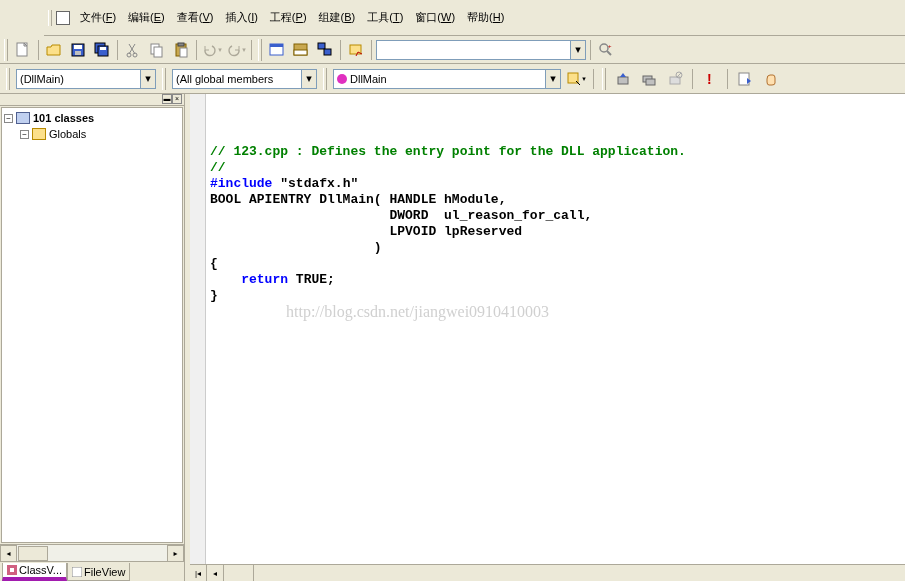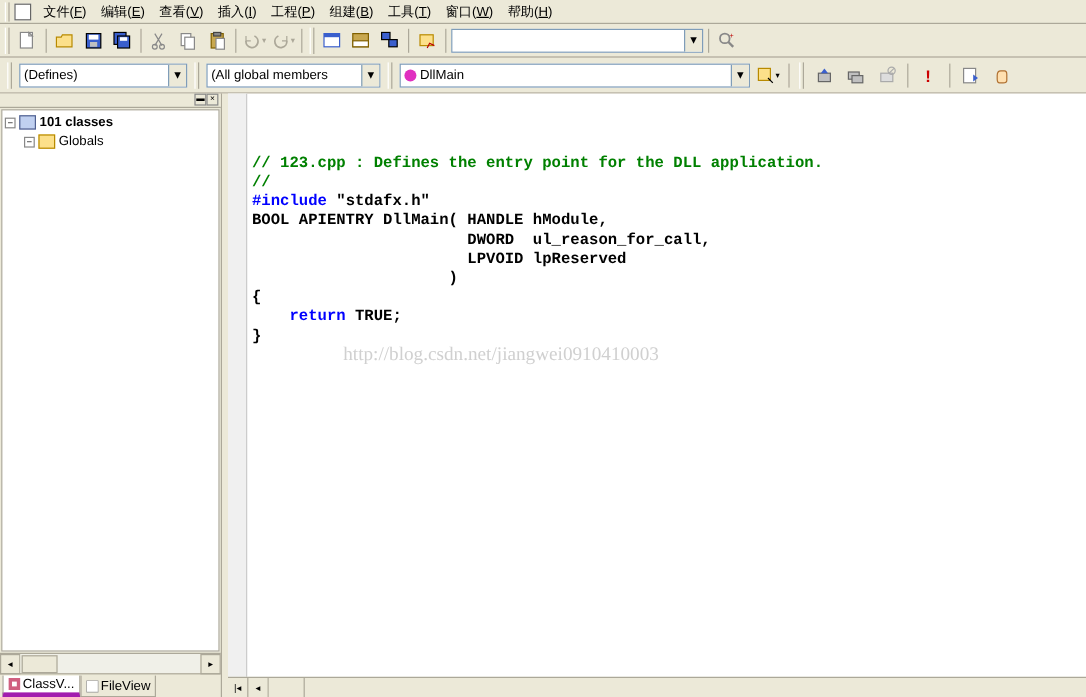--- a/index.html
+++ b/index.html
@@ -9,24 +9,25 @@
   background: #ece9d8;
   width: 905px;
   height: 581px;
   overflow: hidden;
   display: flex;
   flex-direction: column;
 }
 .menubar {
   display: flex;
   align-items: center;
-  height: 20px;
+  height: 36px;
   border-bottom: 1px solid #aca899;
   padding-left: 4px;
   gap: 2px;
+  margin-left: 44px;
 }
 .menubar .grip {
   width: 4px; height: 16px;
   border-left: 1px solid #fff; border-right: 1px solid #aca899;
   margin-right: 2px;
 }
 .menubar .doc-icon { width: 14px; height: 14px; border: 1px solid #666; background: #fff; margin-right: 2px; }
 .menu-item { padding: 2px 6px; cursor: default; }
 .menu-item u { text-decoration: underline; }
 
@@ -286,30 +287,30 @@
         <circle cx="6" cy="6" r="4" fill="none" stroke="#888" stroke-width="1.5"></circle>
         <line x1="9" y1="9" x2="13" y2="13" stroke="#888" stroke-width="2"></line>
         <text x="10" y="6" font-size="6" fill="#b00">+</text>
       </svg>
     </span>
 </div>
 
 <div class="wiz-row">
   <span class="grip2"></span>
   <span class="combo" style="width:140px;">
-    <span style="flex:1">(Defines)</span>
+    <span style="flex:1">(DllMain)</span>
     <span class="arrow">▾</span>
   </span>
   <span class="grip2"></span>
   <span class="combo" style="width:145px;">
     <span style="flex:1;overflow:hidden">(All global members</span>
     <span class="arrow">▾</span>
   </span>
   <span class="grip2"></span>
-  <span class="combo" style="width:292px;">
+  <span class="combo" style="width:228px;">
     <span class="method"></span>
     <span style="flex:1">DllMain</span>
     <span class="arrow">▾</span>
   </span>
   <span class="tbtn">
       <svg width="16" height="16">
         <rect x="2" y="2" width="10" height="10" fill="#fce08a" stroke="#b88a00"></rect>
         <path d="M10 10 L14 14" stroke="#000"></path>
       </svg>
       <span style="font-size:7px">▾</span>

